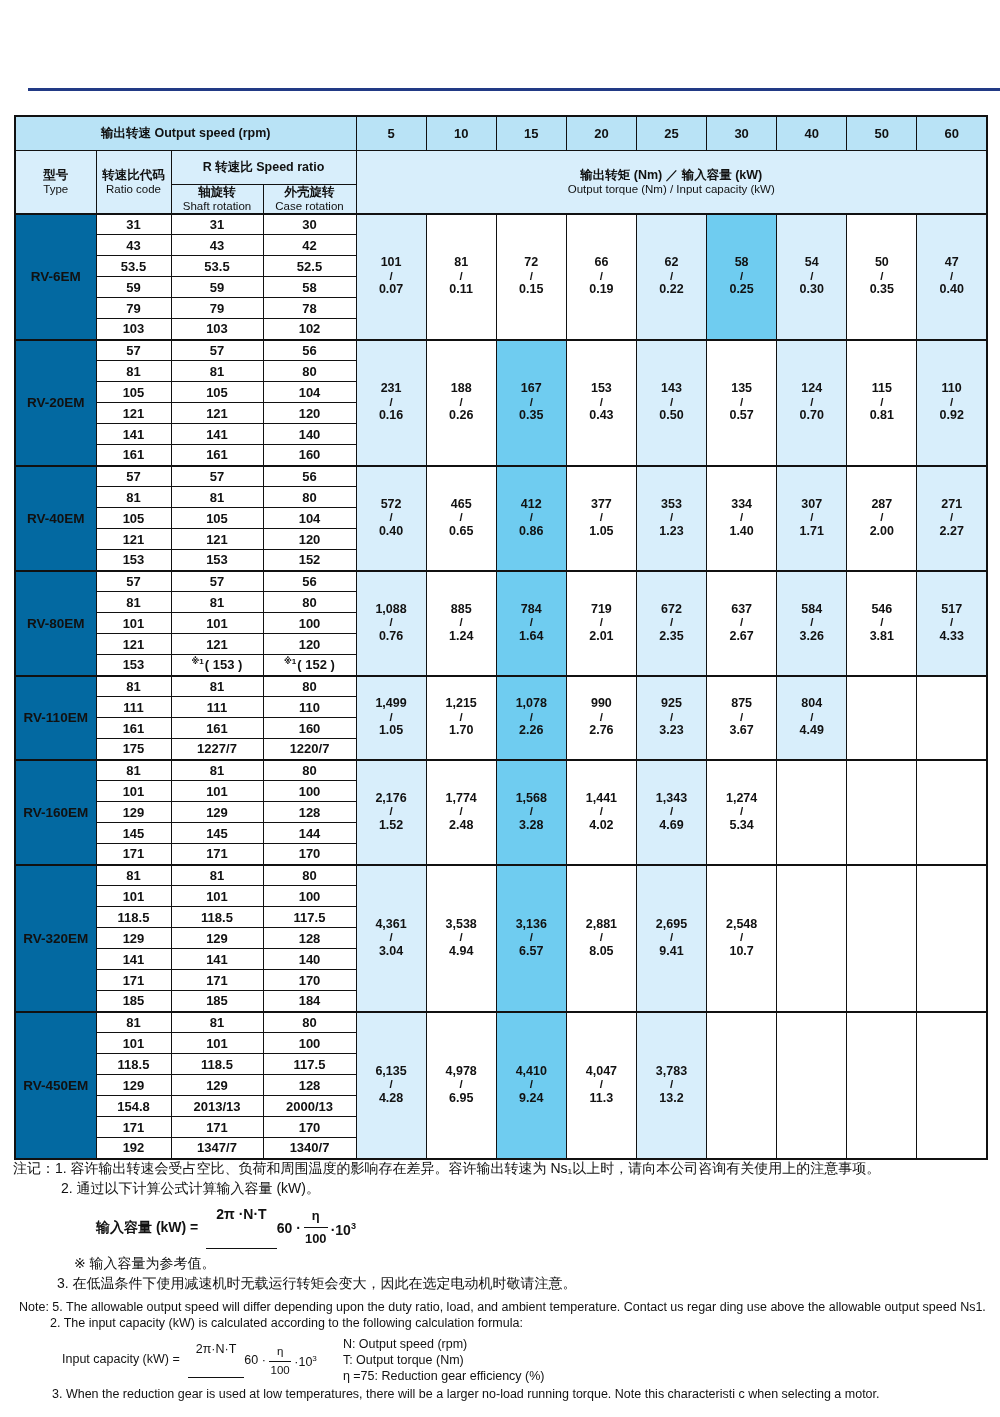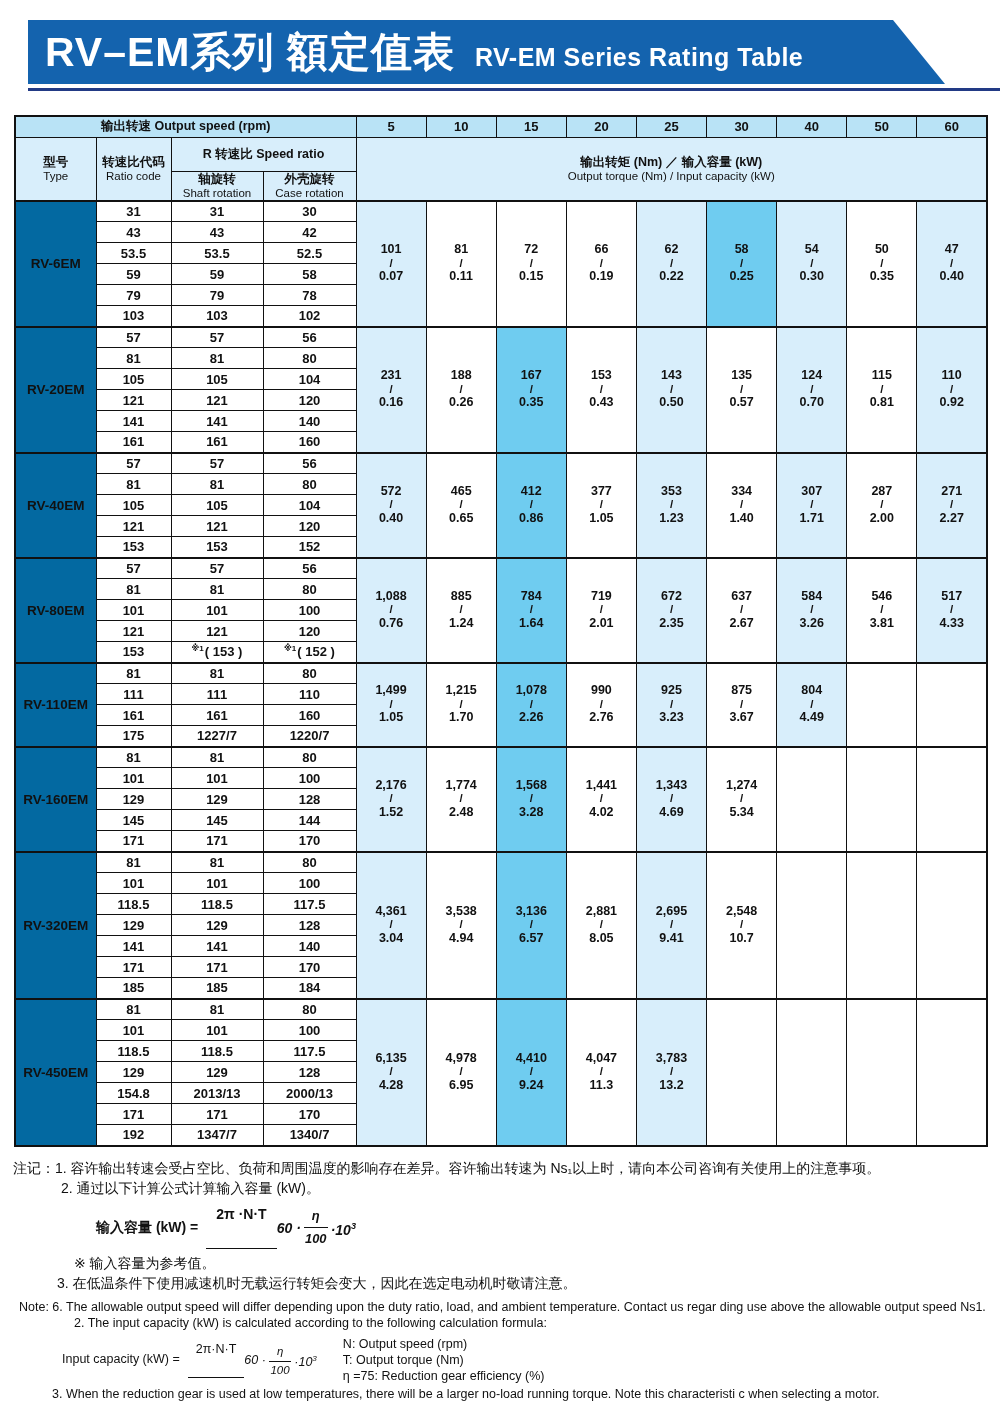--- a/index.html
+++ b/index.html
@@ -24,21 +24,21 @@
   
   table.rating{
     position:absolute;left:14px;top:115px;width:974px;
     border-collapse:collapse;table-layout:fixed;
     border:2px solid #111;
   }
   table.rating td{
     border:1px solid #111;text-align:center;vertical-align:middle;
     padding:0;overflow:hidden;
   }
-  tr.h1{height:21px;}
+  tr.h1{height:34px;}
   tr.h2{height:34px;}
   tr.h3{height:26px;}
   tbody tr{height:21px;}
   .h-bg1{background:#b9e3f6;}
   .h-bg2{background:#d8eefb;}
   td.thickleft{border-left:2px solid #111;}
   thead tr.h1 td{border-bottom:1.5px solid #111;}
   tbody tr.group-start td{border-top:2px solid #111;}
   .h-zh{font-size:12.5px;font-weight:bold;line-height:15px;}
   .h-en{font-size:11.5px;font-weight:normal;line-height:13px;}
@@ -53,51 +53,47 @@
   td.val.plain{background:#fff;}
   td.val.highlight{background:#6fccf0;}
   sup.fnmark{font-size:8px;vertical-align:super;margin-right:1px;}
 
   
   .notes-zh{position:absolute;left:13px;top:1158px;width:978px;font-size:14px;line-height:20px;}
   .notes-zh .indent-a{margin-left:48px;}
   .notes-zh .indent-b{margin-left:61px;}
   .notes-zh .indent-c{margin-left:44px;}
   .notes-en{position:absolute;left:19px;top:1300px;width:975px;font-size:12.5px;line-height:15.5px;}
-  .notes-en .indent-a{margin-left:55px;}
+  .notes-en .indent-a{margin-left:31px;}
   .notes-en .indent-b{margin-left:46px;}
   .notes-en .indent-c{margin-left:33px;}
 
   
   .formula{display:flex;align-items:center;margin:6px 0 4px 83px;}
   .notes-en .formula{margin:5px 0 3px 43px;}
   .f-lhs{font-weight:bold;margin-right:8px;}
   .notes-en .f-lhs{font-weight:normal;}
   .frac{display:inline-flex;align-items:center;}
   .frac .ftop{border-bottom:1.5px solid #111;padding:0 10px 2px;font-weight:bold;align-self:stretch;text-align:center;}
   .notes-en .frac .ftop{font-weight:normal;padding:0 8px 1px;}
-  .frac .fbot{display:flex;align-items:center;padding-top:2px;font-weight:bold;font-style:italic;}
+  .frac .fbot{display:flex;align-items:center;padding-top:2px;font-weight:bold;}
   .notes-en .frac .fbot{font-weight:normal;}
   .frac2{display:inline-flex;flex-direction:column;align-items:center;margin:0 3px;font-size:0.92em;}
   .frac2 .f2top{border-bottom:1.5px solid #111;padding:0 8px 1px;}
   .frac2 .f2bot{padding-top:1px;}
   .fexp sup{font-size:0.65em;}
   .legend{margin-left:26px;}
   .legend div{line-height:19px;}
   .notes-en .legend div{line-height:16px;}
 </style>
 </head>
 <body>
 
 <div class="page">
 
-  <div class="banner">
-    <span class="zh">RV–EM系列 額定值表</span>
-    <span class="en">RV-EM Series Rating Table</span>
-  </div>
   <div class="rule"></div>
 
   <table class="rating" id="rating-table">
     <colgroup>
       <col style="width:81px">
         <col style="width:75px">
         <col style="width:92px">
         <col style="width:93px">
       <col>
         <col>
@@ -712,21 +708,21 @@
           </span>
           <span class="fexp"><span>·10</span><sup>3</sup></span>
         </span>
       </span>
     </div>
     <div class="indent-b">※ 输入容量为参考值。</div>
     <div class="indent-c">3. 在低温条件下使用减速机时无载运行转矩会变大，因此在选定电动机时敬请注意。</div>
   </div>
 
   <div class="notes-en">
-    <div>Note: 6. The allowable output speed will differ depending upon the duty ratio, load, and ambient temperature. Contact us regar ding use above the allowable output speed Ns1.</div>
+    <div>Note: 5. The allowable output speed will differ depending upon the duty ratio, load, and ambient temperature. Contact us regar ding use above the allowable output speed Ns1.</div>
     <div class="indent-a">2. The input capacity (kW) is calculated according to the following calculation formula:</div>
     <div class="formula">
       <span class="f-lhs">Input capacity (kW) =</span>
       <span class="frac">
         <span class="ftop">2π·N·T</span>
         <span class="fbot">
           <span>60 ·</span>
           <span class="frac2">
             <span class="f2top">η</span>
             <span class="f2bot">100</span>

